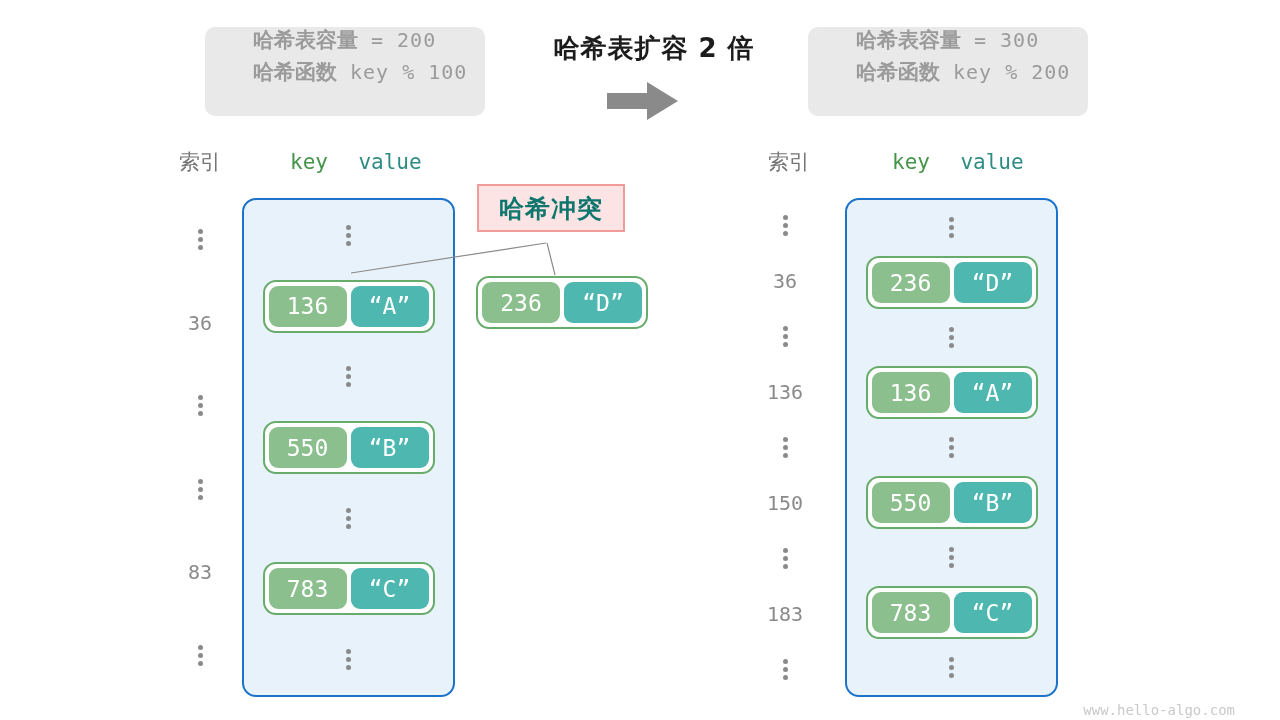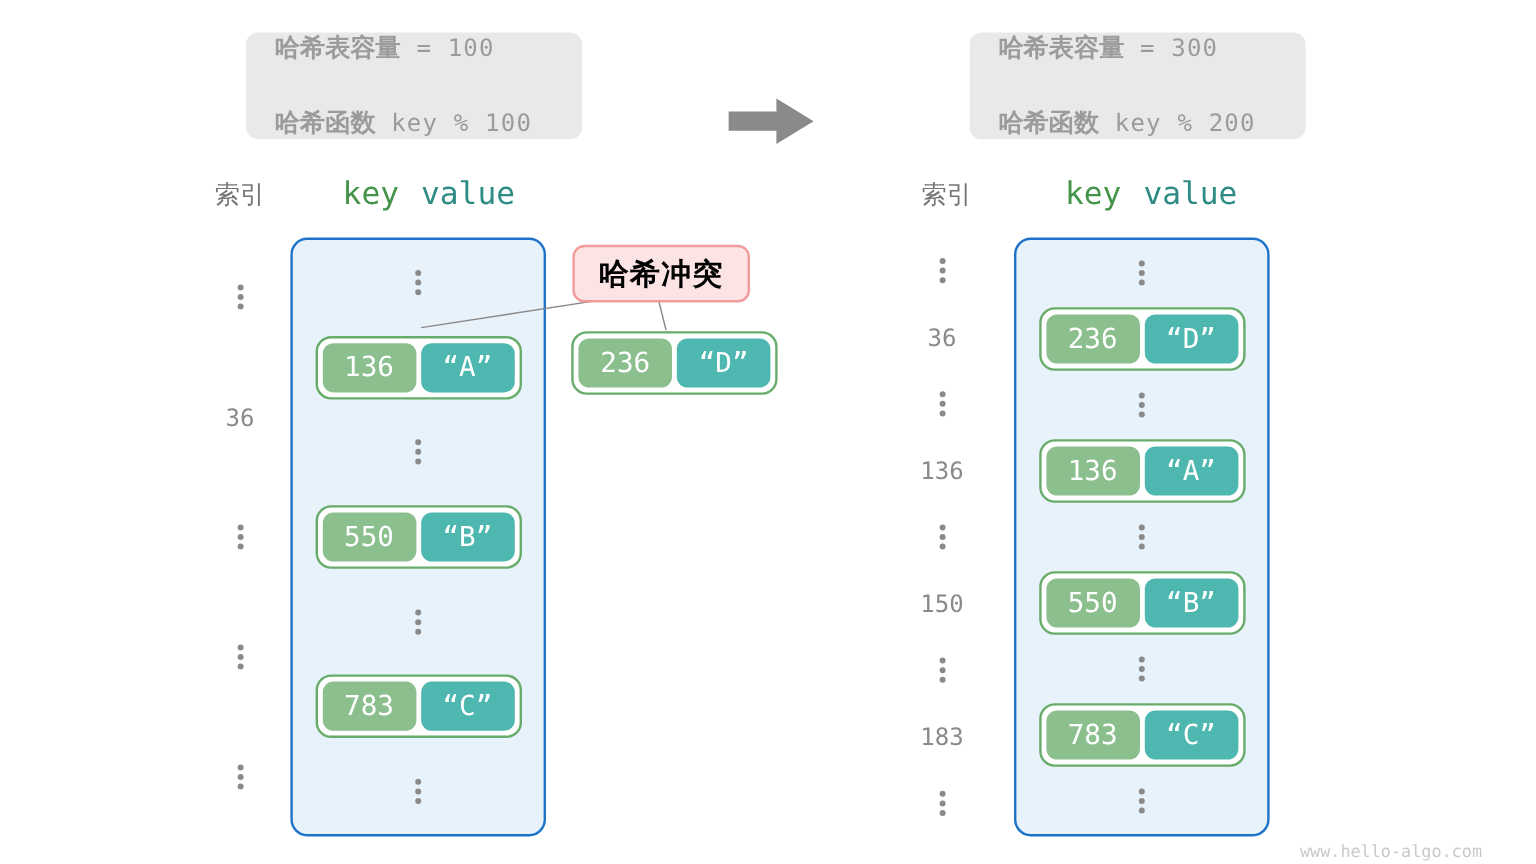--- a/index.html
+++ b/index.html
@@ -4,37 +4,37 @@
 <style>
   html,body{margin:0;padding:0;background:#ffffff;}
   .canvas{
     position:relative;width:1280px;height:720px;background:#ffffff;
     font-family:"DejaVu Sans",sans-serif;overflow:hidden;
   }
   
   .info-box{
     position:absolute;top:27px;width:280px;height:89px;background:#e9e9e9;
     border-radius:10px;color:#9b9b9b;display:flex;flex-direction:column;
-    justify-content:space-between;gap:5px;padding-left:24px;box-sizing:border-box;
+    justify-content:flex-start;gap:5px;padding-left:48px;box-sizing:border-box;
   }
   .info-line{display:flex;align-items:baseline;gap:13px;font-size:21px;line-height:1.3;}
   .info-line .cn{font-weight:bold;}
   .info-line .code{font-family:"DejaVu Sans Mono",monospace;font-size:20px;letter-spacing:1px;}
   .info-box.left{left:205px;}
   .info-box.right{left:808px;}
   
   .main-title{
     position:absolute;left:534px;top:31px;width:240px;text-align:center;
     font-size:26px;font-weight:bold;color:#1c1c1c;letter-spacing:1px;
   }
   .big-arrow{position:absolute;left:607px;top:81px;width:72px;height:40px;}
   
   .col-header{position:absolute;top:148px;height:28px;display:flex;align-items:center;justify-content:center;}
   .col-header.cn{font-size:21px;color:#757575;}
-  .col-header.mono{font-family:"DejaVu Sans Mono",monospace;font-size:26px;}
+  .col-header.mono{font-family:"DejaVu Sans Mono",monospace;font-size:21px;}
   .hdr-key{color:#449449;}
   .hdr-value{color:#2e8c84;}
   
   .rail{position:absolute;top:198px;width:60px;height:499px;display:flex;flex-direction:column;}
   .rail .rrow{
     flex:1;display:flex;align-items:center;justify-content:center;
     color:#8a8a8a;font-family:"DejaVu Sans Mono",monospace;font-size:20px;
   }
   
   .table-box{
@@ -52,49 +52,50 @@
     flex:1;border-radius:9px;color:#ffffff;display:flex;align-items:center;
     justify-content:center;font-family:"DejaVu Sans Mono",monospace;font-size:23px;
   }
   .kbox{background:#8cbf8e;}
   .vbox{background:#4eb7b0;}
   
   .dots{display:flex;flex-direction:column;align-items:center;gap:3px;}
   .dots i{display:block;width:5px;height:5px;border-radius:50%;background:#8a8a8a;}
   
   .badge{
-    position:absolute;left:477px;top:204px;width:148px;height:48px;
-    background:#fce4e4;border:2px solid #f29b9b;border-radius:10px;box-sizing:border-box;
-    color:#000000;font-size:25px;font-weight:bold;letter-spacing:1px;
+    position:absolute;left:477px;top:184px;width:148px;height:48px;
+    background:#fce4e4;border:2px solid #f29b9b;border-radius:0;box-sizing:border-box;
+    color:#0f766e;font-size:25px;font-weight:bold;letter-spacing:1px;
     display:flex;align-items:center;justify-content:center;
   }
   .floating-pair{position:absolute;left:476px;top:276px;}
   .connectors{position:absolute;left:0;top:0;width:1280px;height:720px;pointer-events:none;}
   
   .watermark{
     position:absolute;right:45px;top:702px;
     font-family:"DejaVu Sans Mono",monospace;font-size:14px;color:#c9c9c9;
   }
 </style>
 </head>
 <body>
 
 <div class="canvas">
 
   <div class="info-box left">
     <div class="info-line">
       <span class="cn">哈希表容量</span>
-      <span class="code">= 100</span>
+      <span class="code">= 200</span>
     </div>
     <div class="info-line">
       <span class="cn">哈希函数</span>
       <span class="code">key % 100</span>
     </div>
   </div>
 
+  <div class="main-title">哈希表扩容 2 倍</div>
   <svg class="big-arrow" viewBox="0 0 72 40">
     <polygon points="0,12 40,12 40,1 71,20 40,39 40,28 0,28" fill="#8a8a8a"></polygon>
   </svg>
 
   <div class="info-box right">
     <div class="info-line">
       <span class="cn">哈希表容量</span>
       <span class="code">= 300</span>
     </div>
     <div class="info-line">
@@ -127,20 +128,21 @@
           <i></i>
         </span>
       </div>
     <div class="rrow">
         <span class="dots">
           <i></i>
           <i></i>
           <i></i>
         </span>
       </div>
+    <div class="rrow">83</div>
     <div class="rrow">
         <span class="dots">
           <i></i>
           <i></i>
           <i></i>
         </span>
       </div>
   </div>
 
   <div class="table-box" style="left:242px;">

